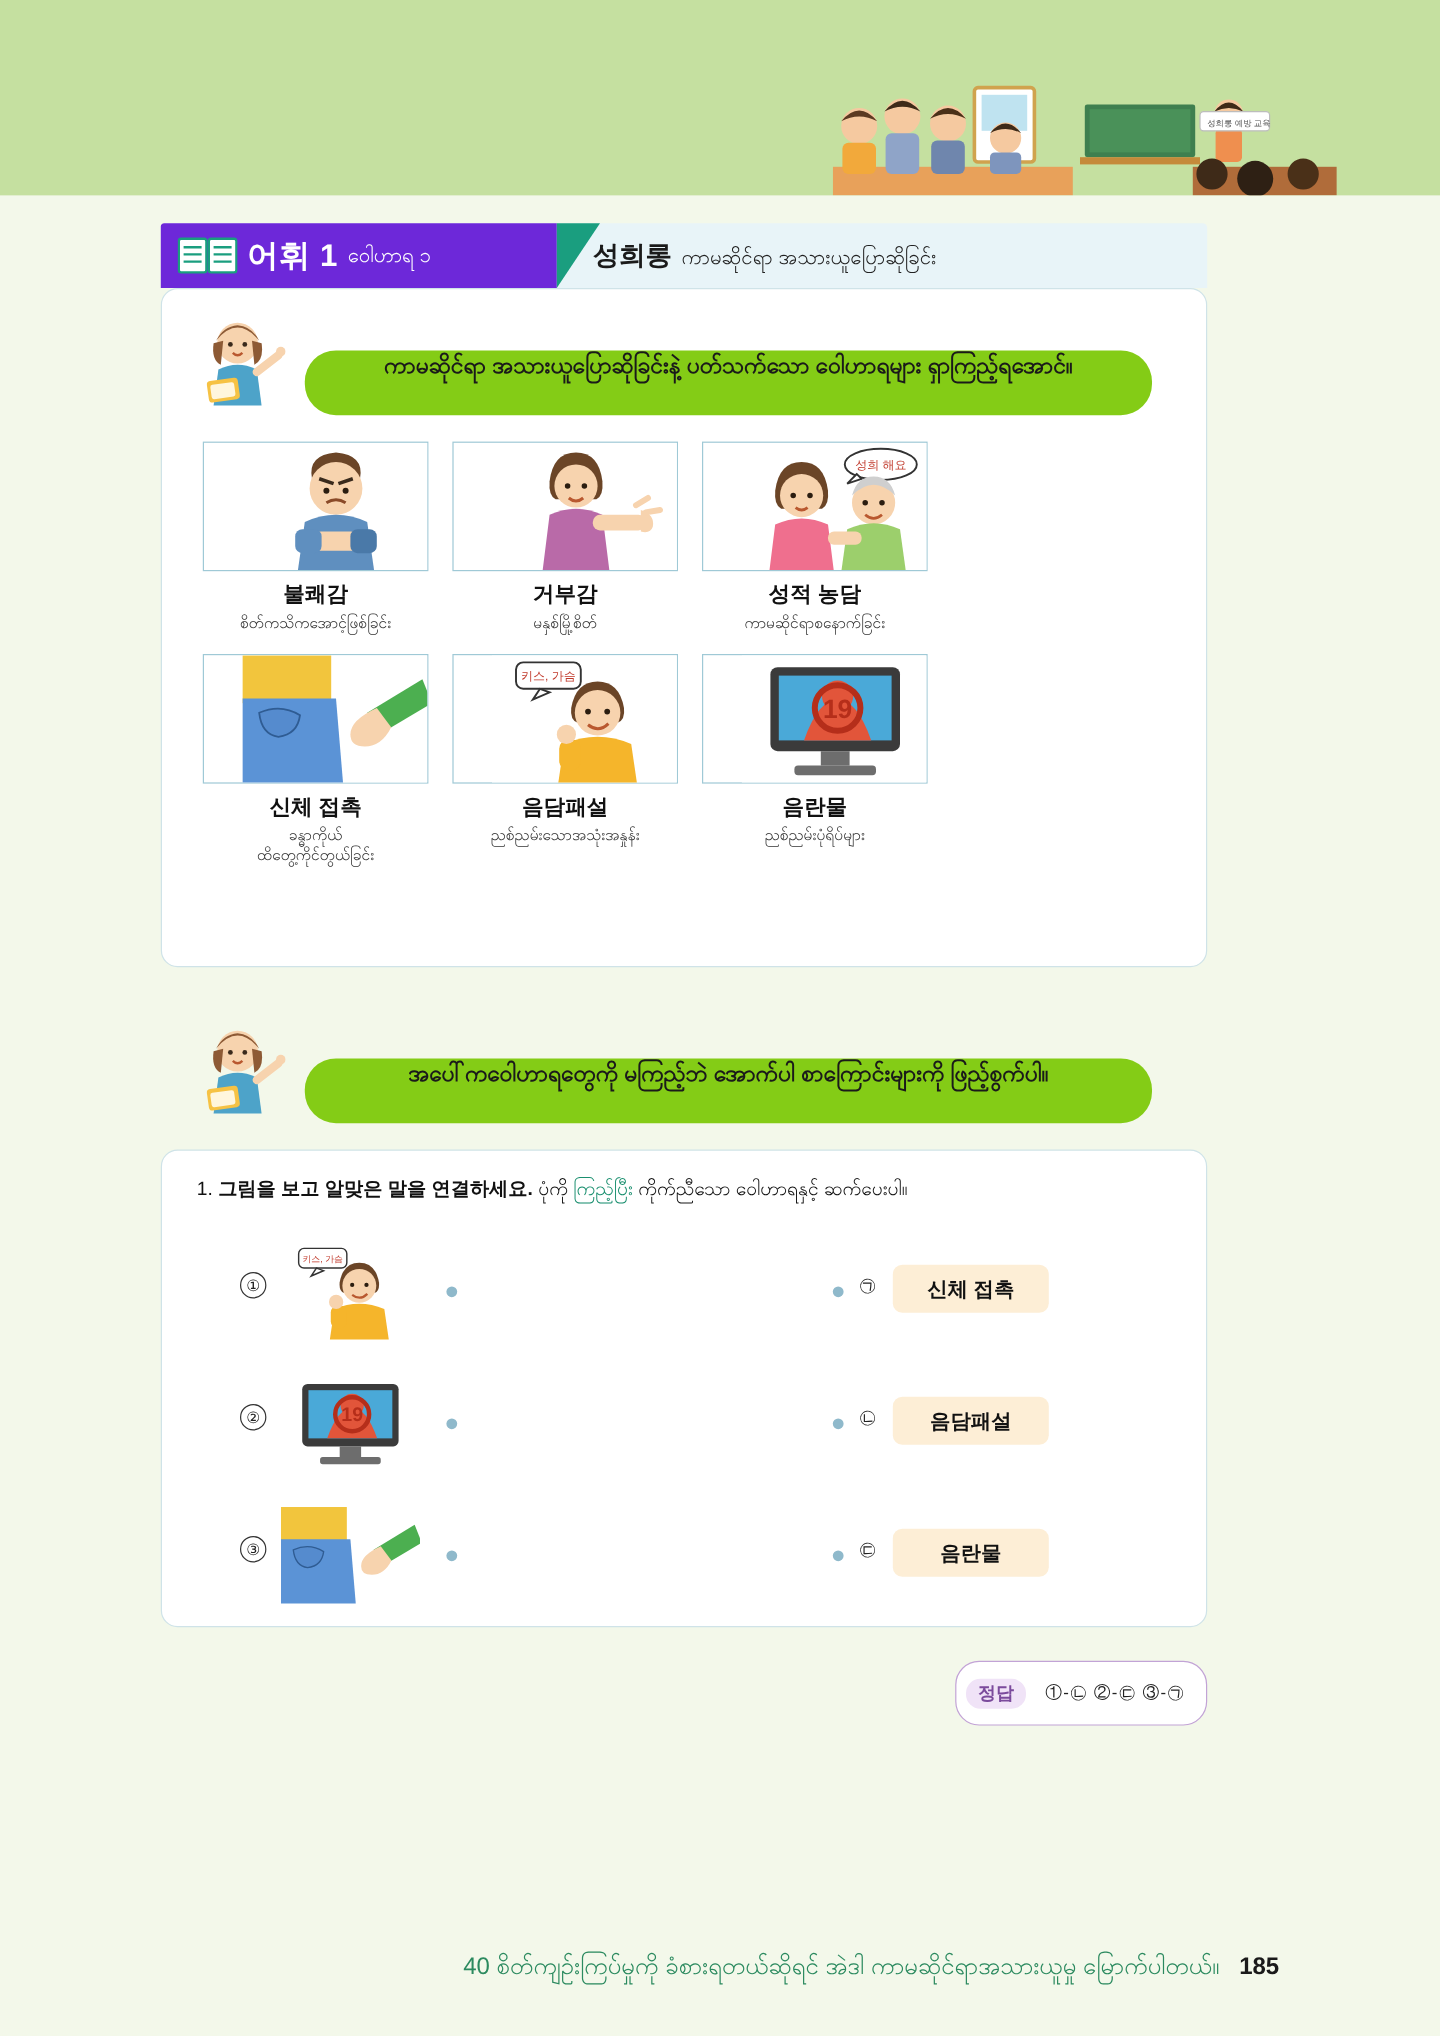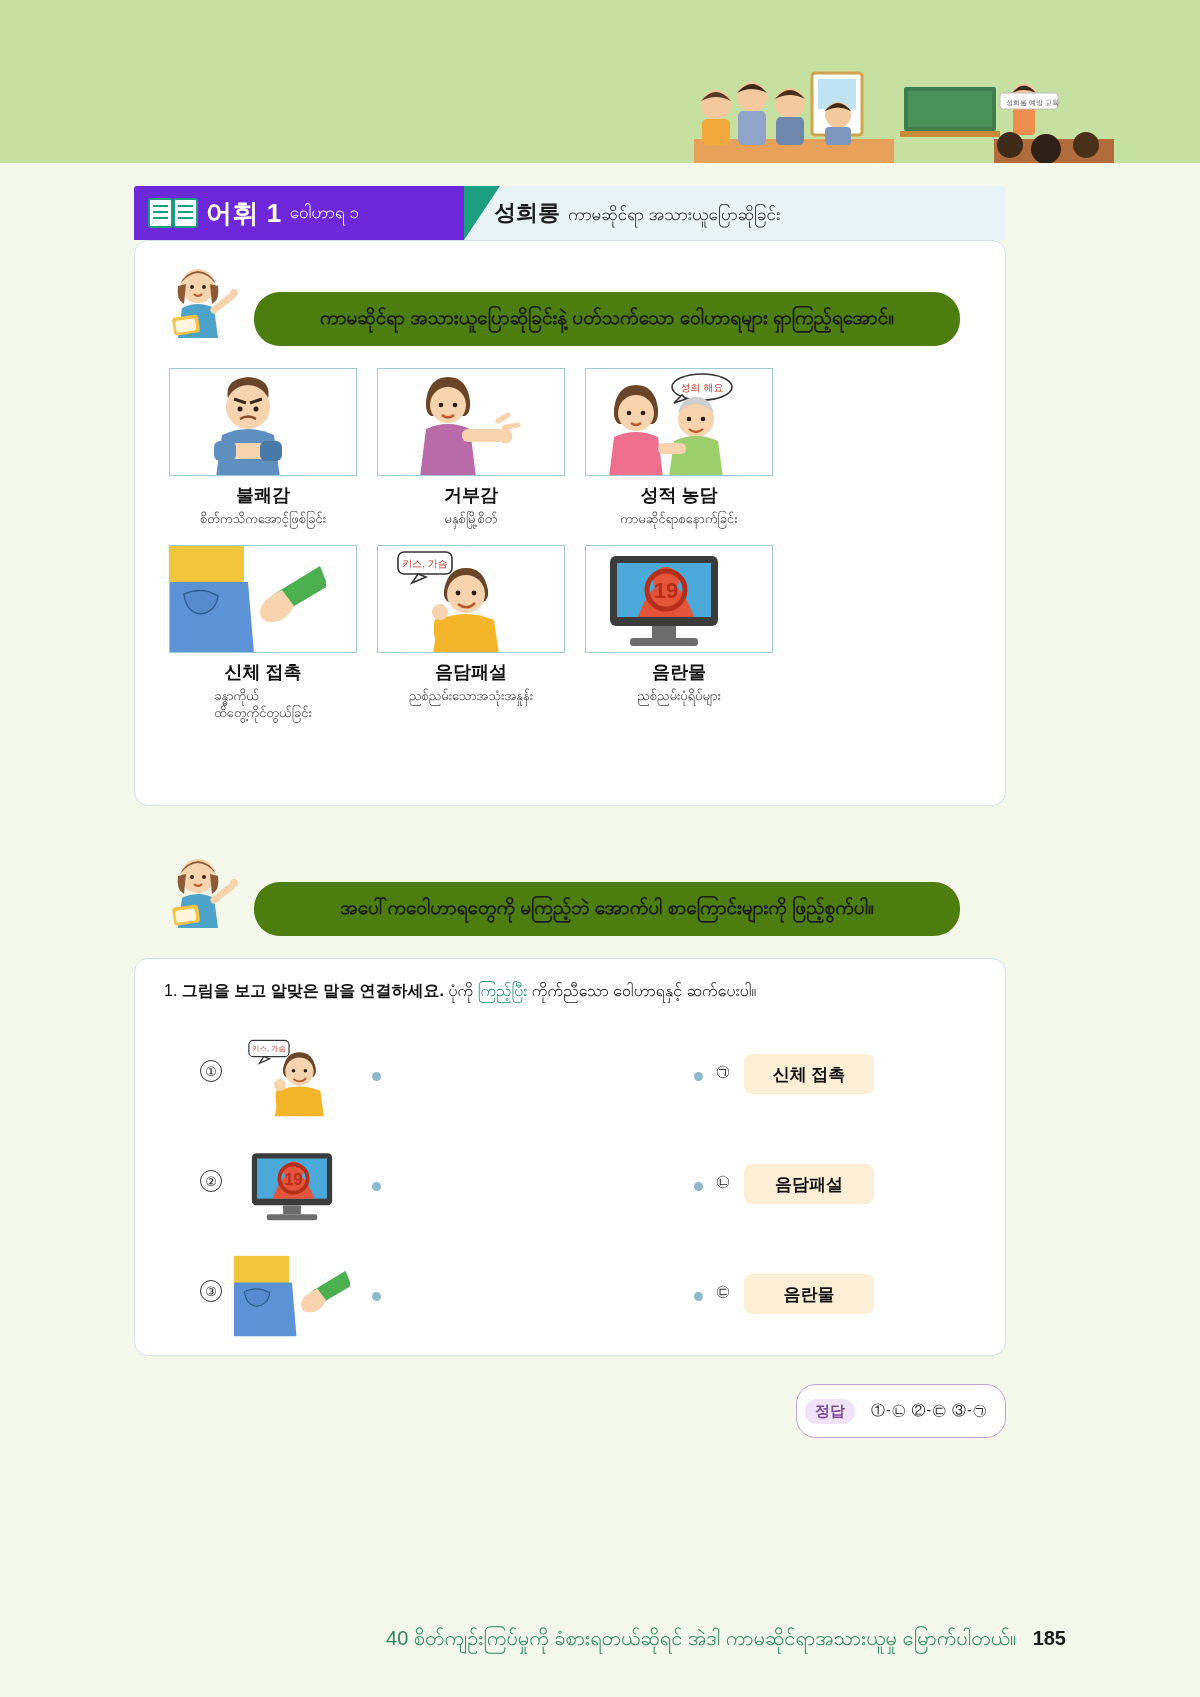--- a/index.html
+++ b/index.html
@@ -111,24 +111,23 @@
 
   
   .teacher {
     position: absolute;
     width: 72px; height: 80px;
   }
 
   
   .instr-bubble {
     position: absolute;
-    background: #4d7c0f;
+    background: #84cc16;
     border-radius: 26px;
     display: flex;
-    align-items: center;
     justify-content: center;
     color: #1a1a1a;
     font-size: 19px;
     font-weight: bold;
     padding: 0 26px;
   }
   .instr-1 {
     top: 292px; left: 254px;
     width: 706px; height: 54px;
   }
@@ -153,34 +152,35 @@
     display: flex;
     flex-direction: column;
     align-items: center;
   }
   .vimg {
     width: 188px; height: 108px;
     border: 1.5px solid #9fc9d6;
     background: #ffffff;
     position: relative;
     overflow: hidden;
+    padding-left: 32px;
   }
   .vlabel {
     margin-top: 8px;
     font-size: 18px;
     font-weight: bold;
     color: #111;
     text-align: center;
     line-height: 1.25;
   }
   .vsub {
     margin-top: 3px;
     font-size: 13px;
     color: #333;
-    text-align: left;
+    text-align: center;
     line-height: 1.35;
   }
 
   
   .card-ex {
     top: 958px; left: 134px;
     width: 872px; height: 398px;
   }
   .ex-question {
     position: absolute;

